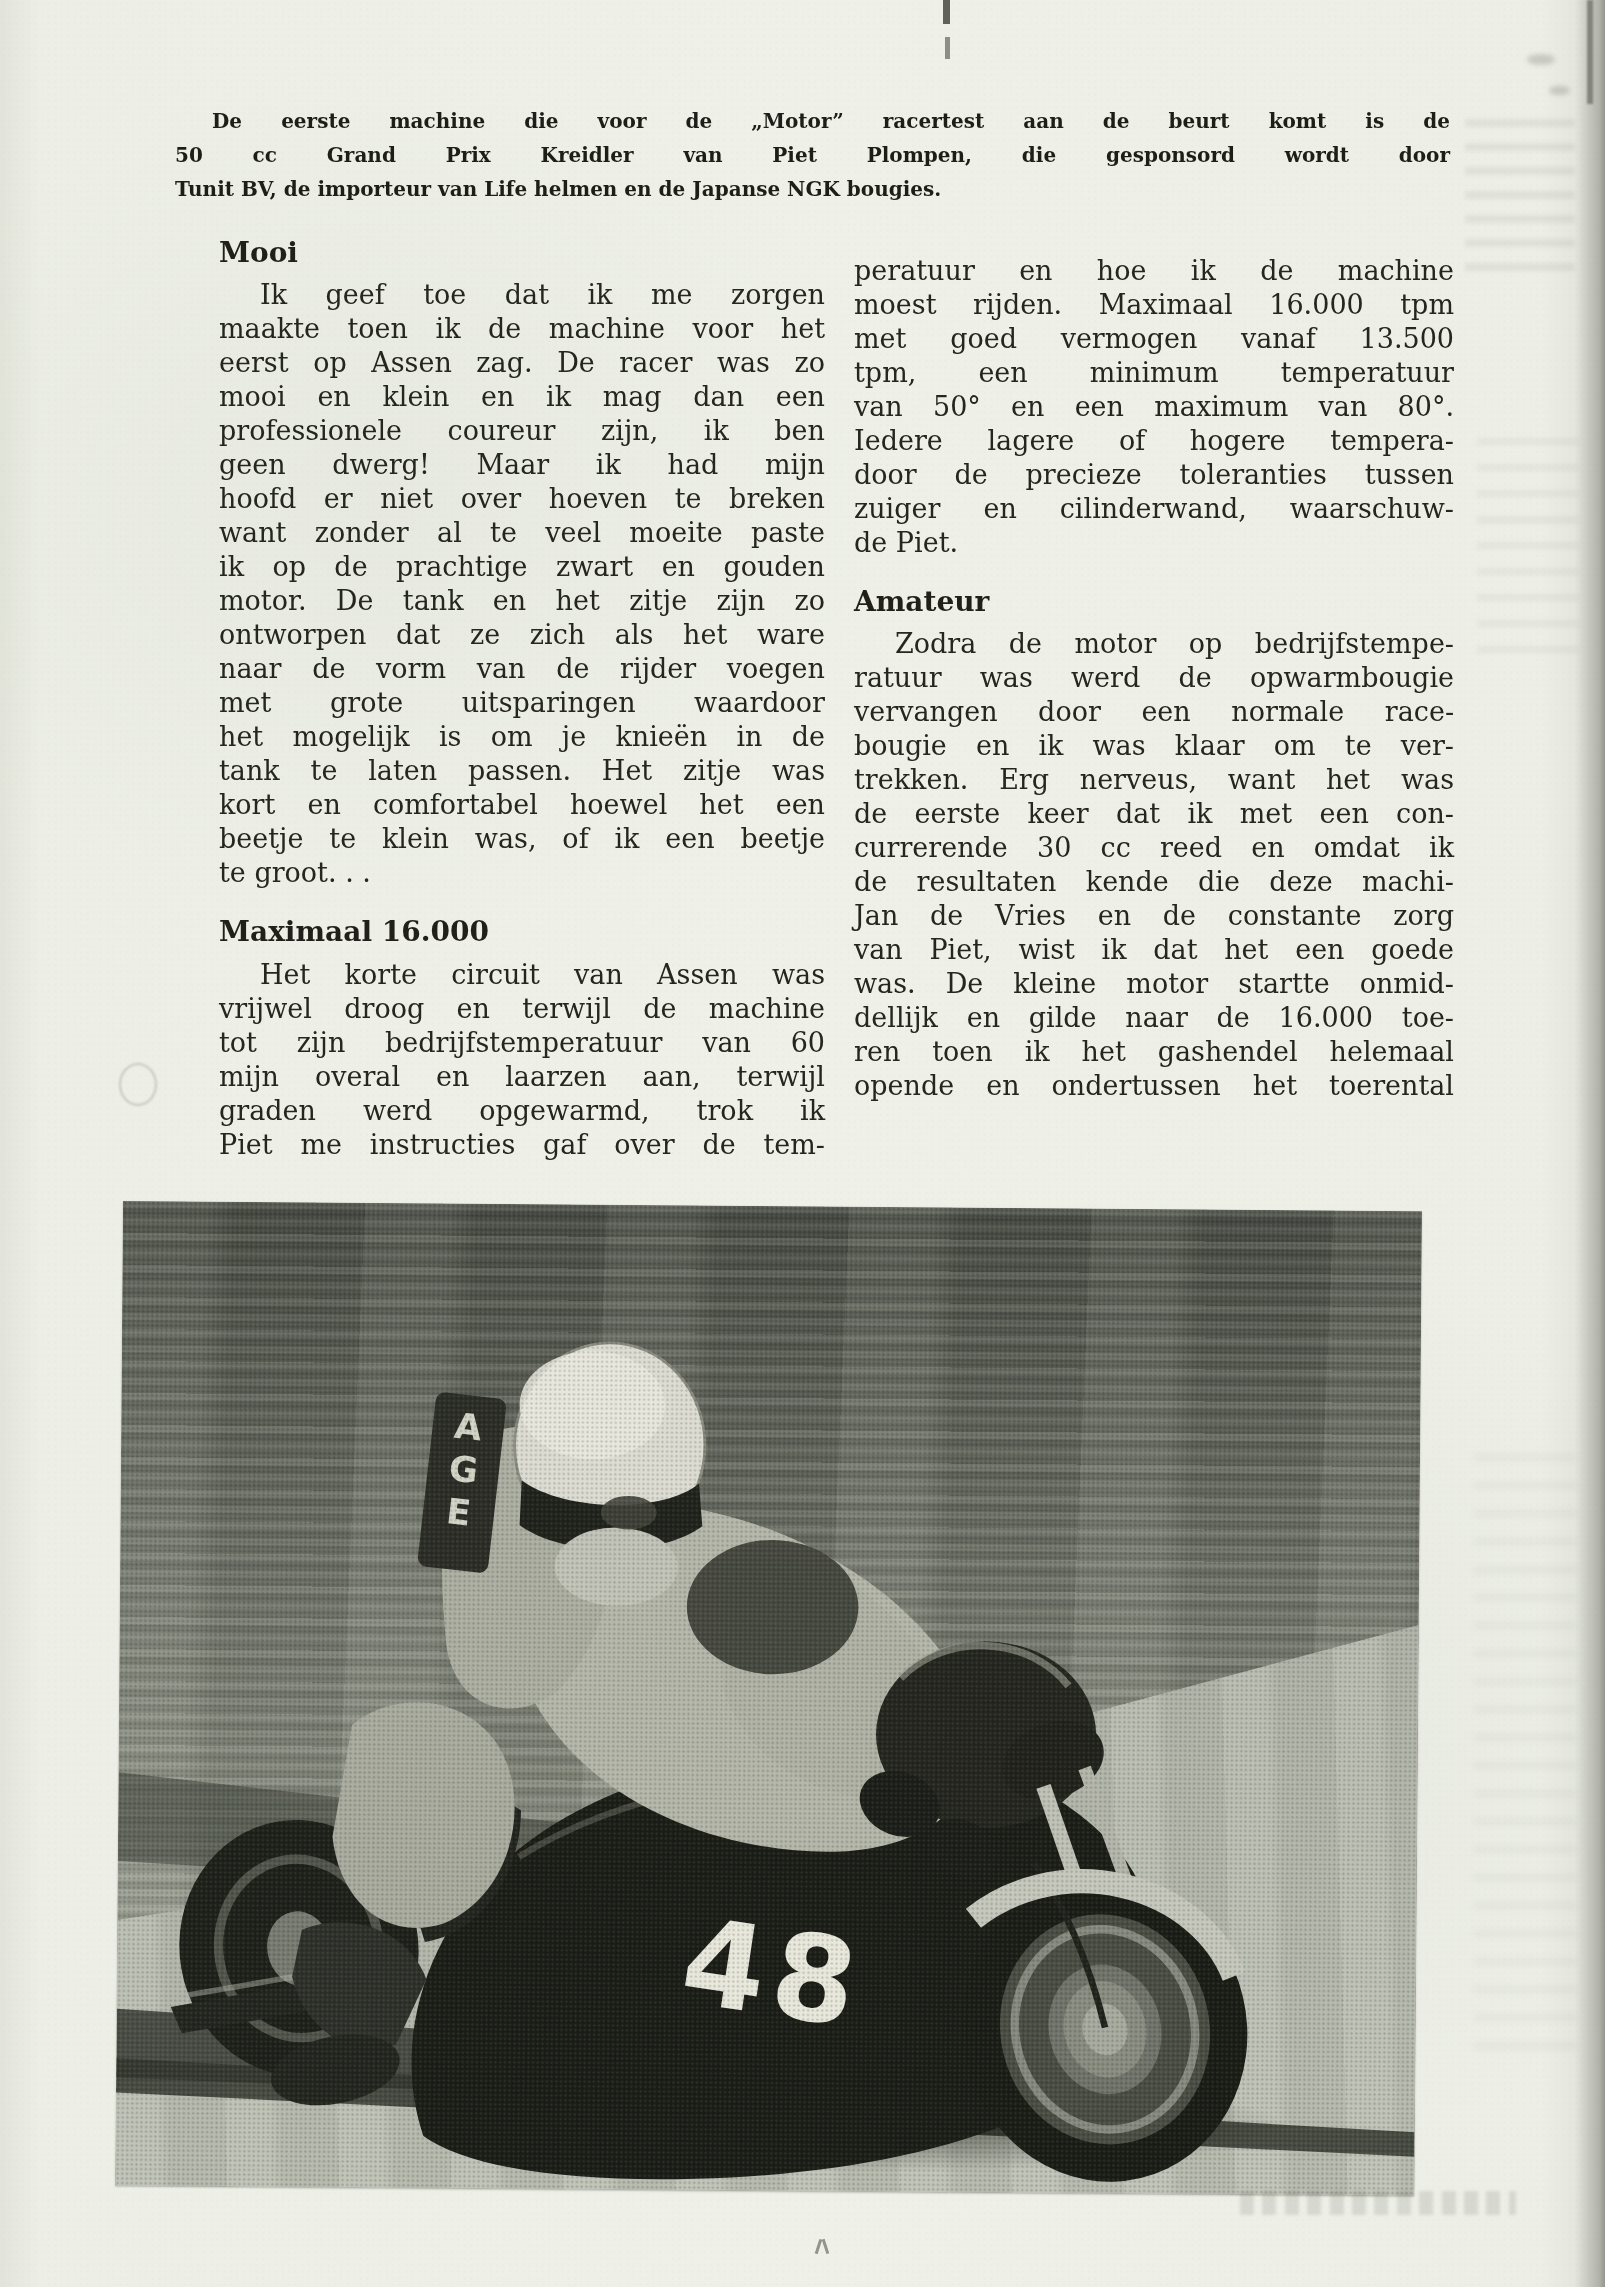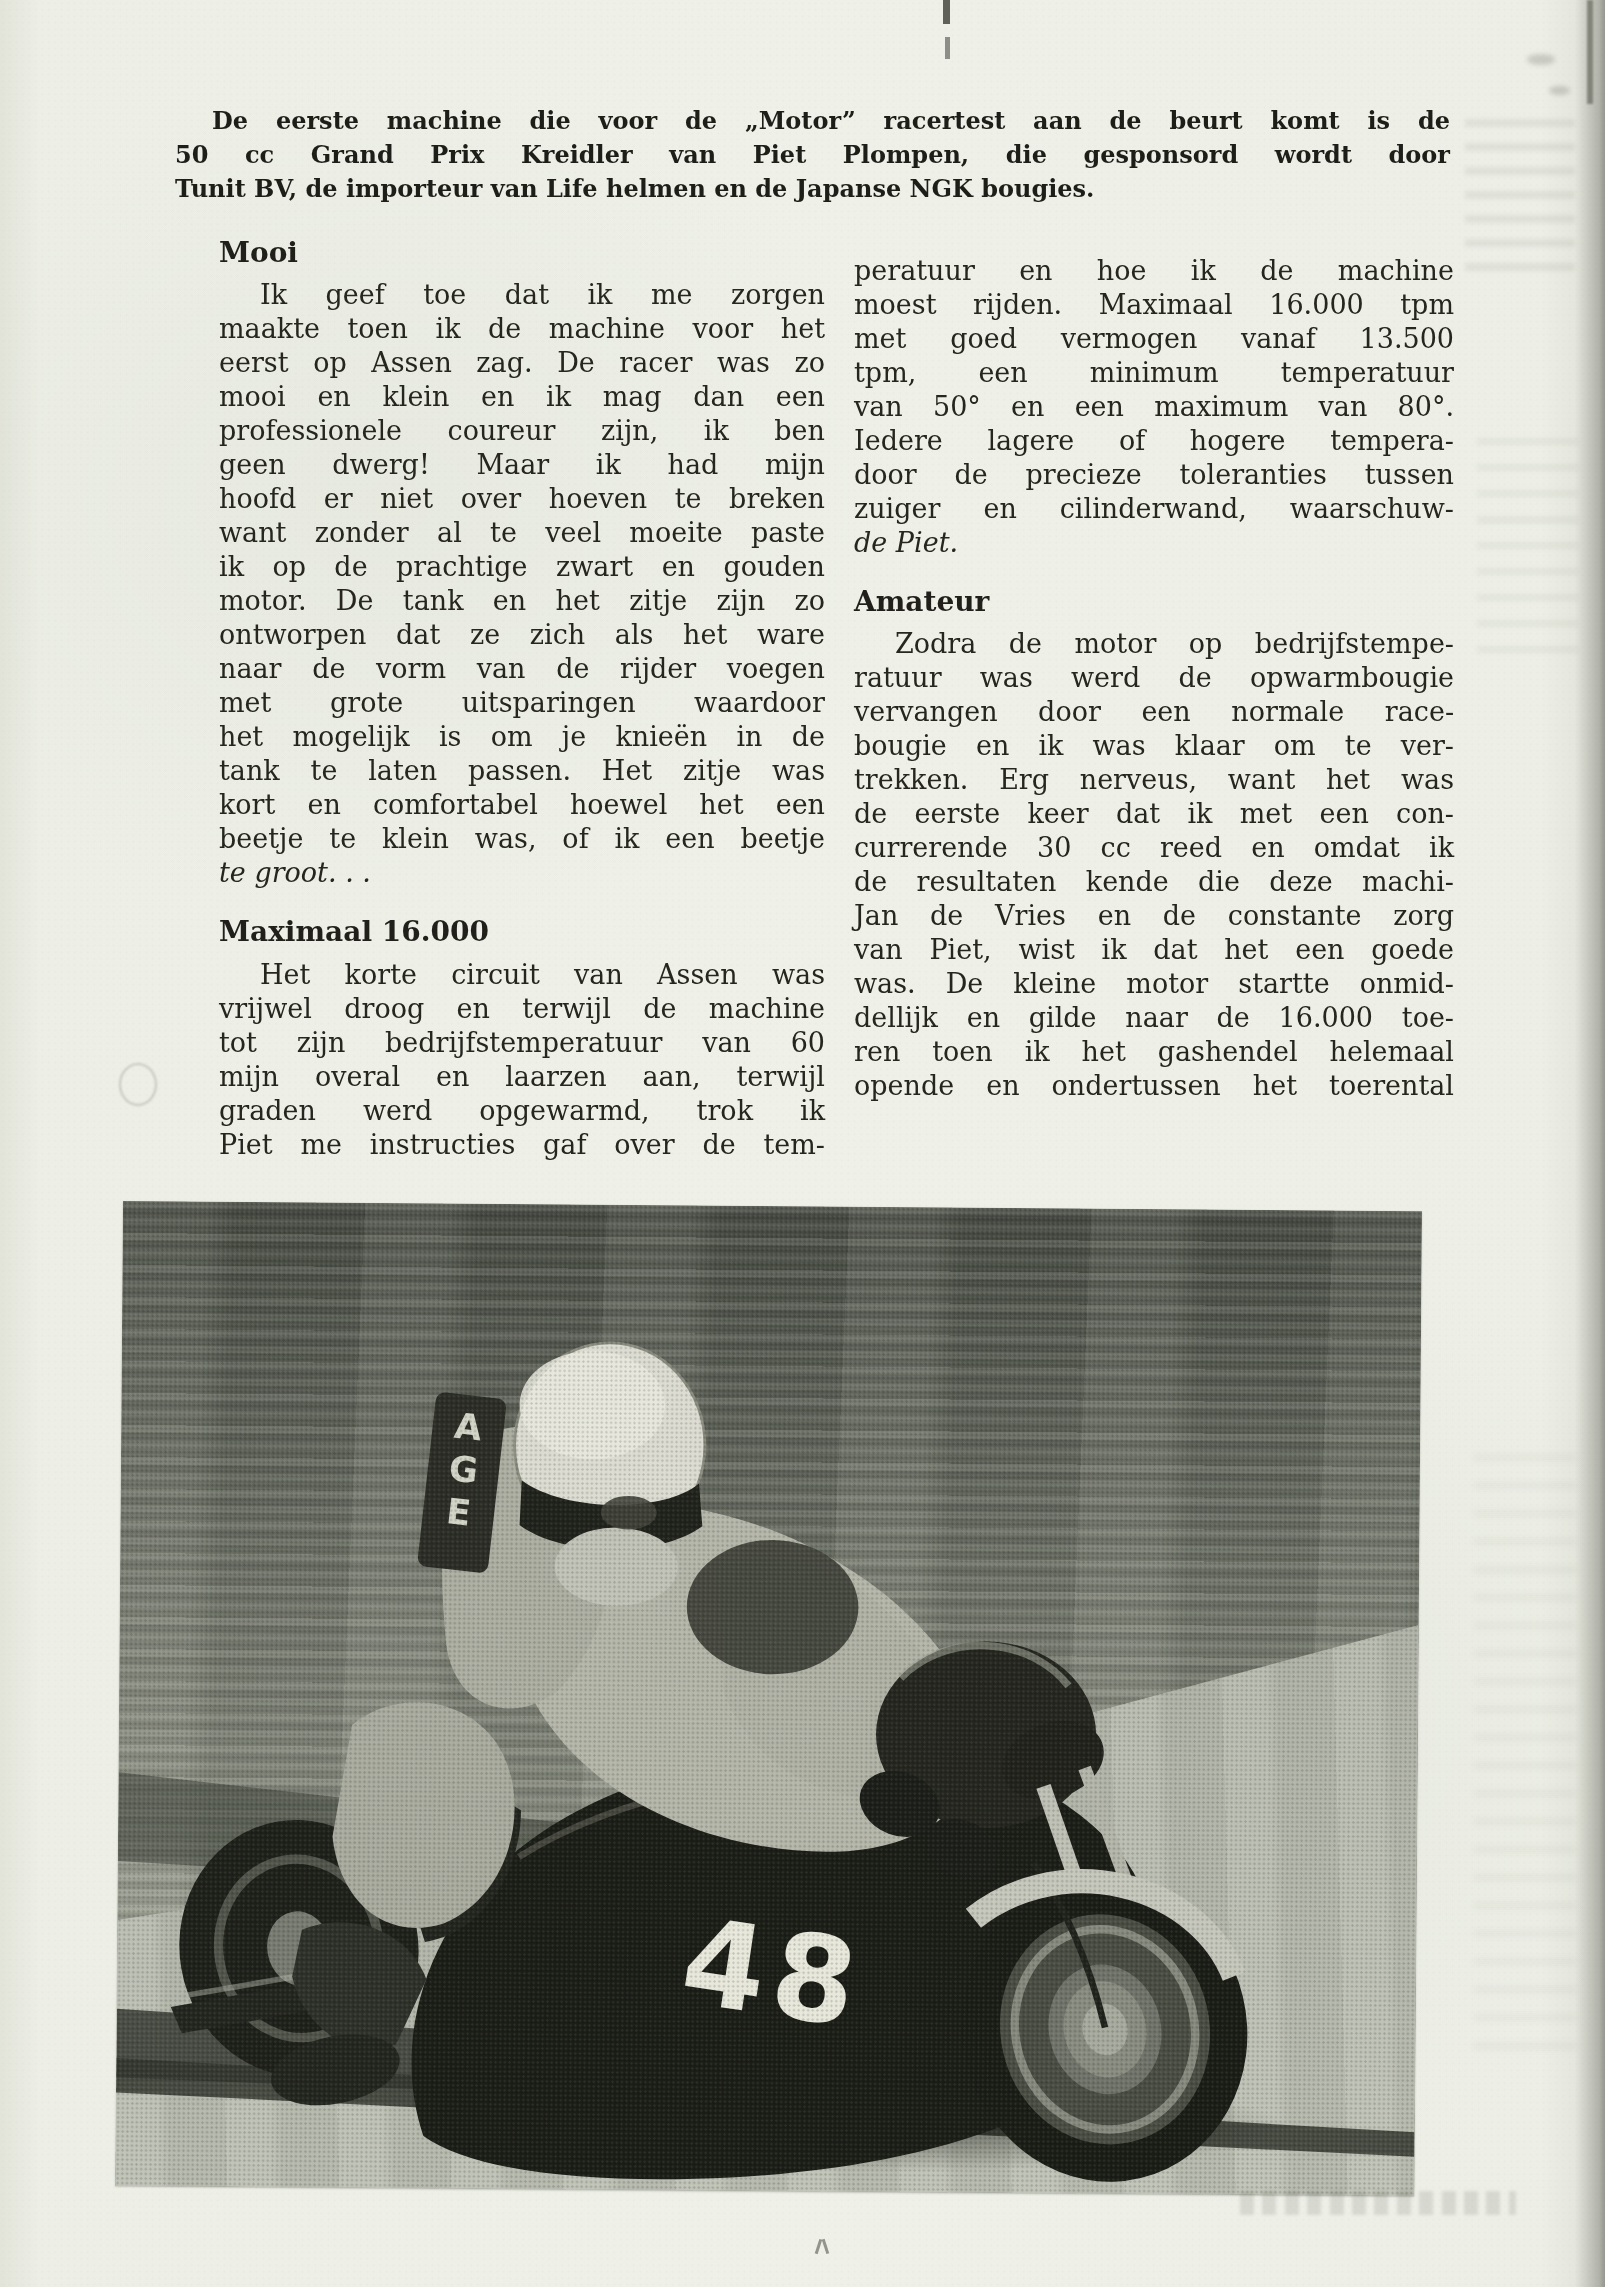--- a/index.html
+++ b/index.html
@@ -34,31 +34,31 @@
     background:repeating-linear-gradient(180deg, rgba(92,94,82,.09) 0 7.5px, transparent 7.5px 28px);}
   .ghost.g4{left:1240px;top:2191px;width:276px;height:24px;filter:blur(1.5px);opacity:.8;
     background:repeating-linear-gradient(90deg, rgba(96,98,86,.20) 0 14px, transparent 14px 22.4px);}
   .ghost.g5{left:119px;top:1063px;width:34px;height:39px;border:2.8px solid rgba(82,84,74,.25);
     border-radius:50%;filter:blur(0.9px);}
   .mark-a,.mark-b{position:absolute;width:2.8px;height:15px;background:#55564e;opacity:.6;}
   .mark-a{left:817px;top:2239px;transform:rotate(18deg);}
   .mark-b{left:824px;top:2239px;transform:rotate(-18deg);}
   
   .intro{position:absolute;left:175px;top:104px;width:1275px;
-    font-weight:bold;font-size:24px;line-height:34px;color:#1e1e19;}
+    font-weight:bold;font-size:20px;line-height:34px;color:#1e1e19;}
   .intro .line{text-align:justify;text-align-last:justify;}
   .intro .line.pl{text-align-last:left;}
   .intro .line:first-child{text-indent:37px;}
   .col{position:absolute;font-size:27px;line-height:34px;color:#26261f;}
   .col-left{left:175px;top:235px;width:606px;margin-left:44px;}
   .col-right{left:854px;top:254px;width:600px;}
   .heading{font-weight:bold;font-size:28px;line-height:35px;margin:24px 0 8.4px;color:#201f1a;}
   .col .heading:first-child{margin-top:0;}
   .para .line{text-align:justify;text-align-last:justify;}
-  .para .line.pl{text-align-last:left;font-style:italic;}
+  .para .line.pl{text-align-last:left;}
   .para.indent .line:first-child{text-indent:41px;}
   
   .photo{position:absolute;left:123px;top:1201px;width:1299px;height:985px;
     transform:rotate(.45deg);transform-origin:0 0;overflow:hidden;
     box-shadow:inset 0 0 65px rgba(18,20,14,.28), 0 0.9px 1.9px rgba(40,42,34,.25);}
   .ph{position:absolute;inset:0;}
   .ph-grass{background:linear-gradient(180deg,#4d5149 0%,#5a5e55 12%,#6b6f65 28%,#7a7e73 42%,#8a8e82 56%,#989c90 72%,#a3a79a 100%);}
   .ph-streaks{opacity:.85;background:
     repeating-linear-gradient(180deg, rgba(225,227,216,.12) 0 6.5px, rgba(22,24,18,.12) 8.4px 15px, rgba(225,227,216,.07) 17px 22.4px, rgba(22,24,18,.09) 24px 32px),
     repeating-linear-gradient(92deg, rgba(230,232,221,.08) 0 84px, rgba(20,22,16,.08) 112px 242px);}

